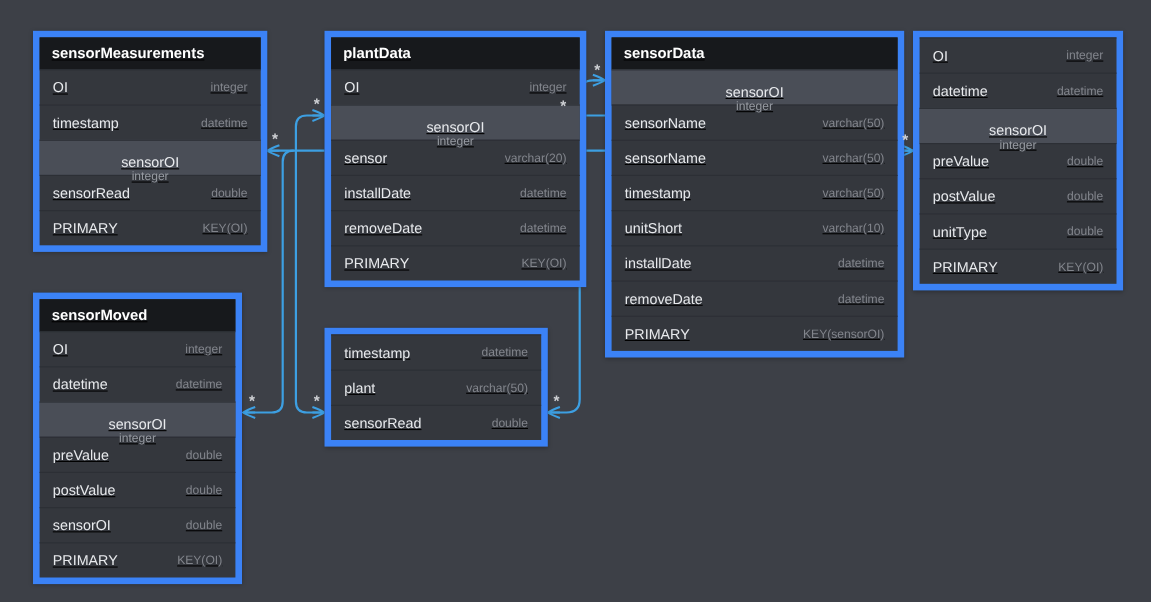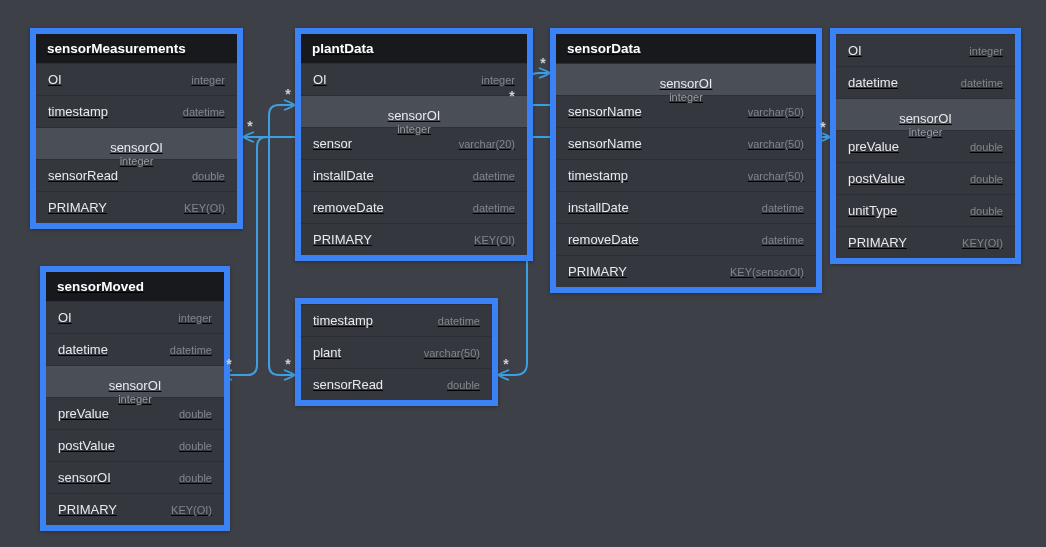--- a/index.html
+++ b/index.html
@@ -141,20 +141,24 @@
     </div>
     <div class="row">
       <span class="fname">sensorName</span>
       <span class="ftype">varchar(50)</span>
     </div>
     <div class="row">
       <span class="fname">timestamp</span>
       <span class="ftype">varchar(50)</span>
     </div>
     <div class="row">
+      <span class="fname">unitShort</span>
+      <span class="ftype">varchar(10)</span>
+    </div>
+    <div class="row">
       <span class="fname">installDate</span>
       <span class="ftype">datetime</span>
     </div>
     <div class="row">
       <span class="fname">removeDate</span>
       <span class="ftype">datetime</span>
     </div>
     <div class="row">
       <span class="fname">PRIMARY</span>
       <span class="ftype">KEY(sensorOI)</span>
@@ -185,21 +189,21 @@
     <div class="row">
       <span class="fname">unitType</span>
       <span class="ftype">double</span>
     </div>
     <div class="row">
       <span class="fname">PRIMARY</span>
       <span class="ftype">KEY(OI)</span>
     </div>
   </div>
 
-  <div class="db-table" style="left:40px;top:266px;width:190px">
+  <div class="db-table" style="left:30px;top:266px;width:190px">
     <div class="tbl-header">sensorMoved</div>
     <div class="row">
       <span class="fname">OI</span>
       <span class="ftype">integer</span>
     </div>
     <div class="row">
       <span class="fname">datetime</span>
       <span class="ftype">datetime</span>
     </div>
     <div class="row hl">

